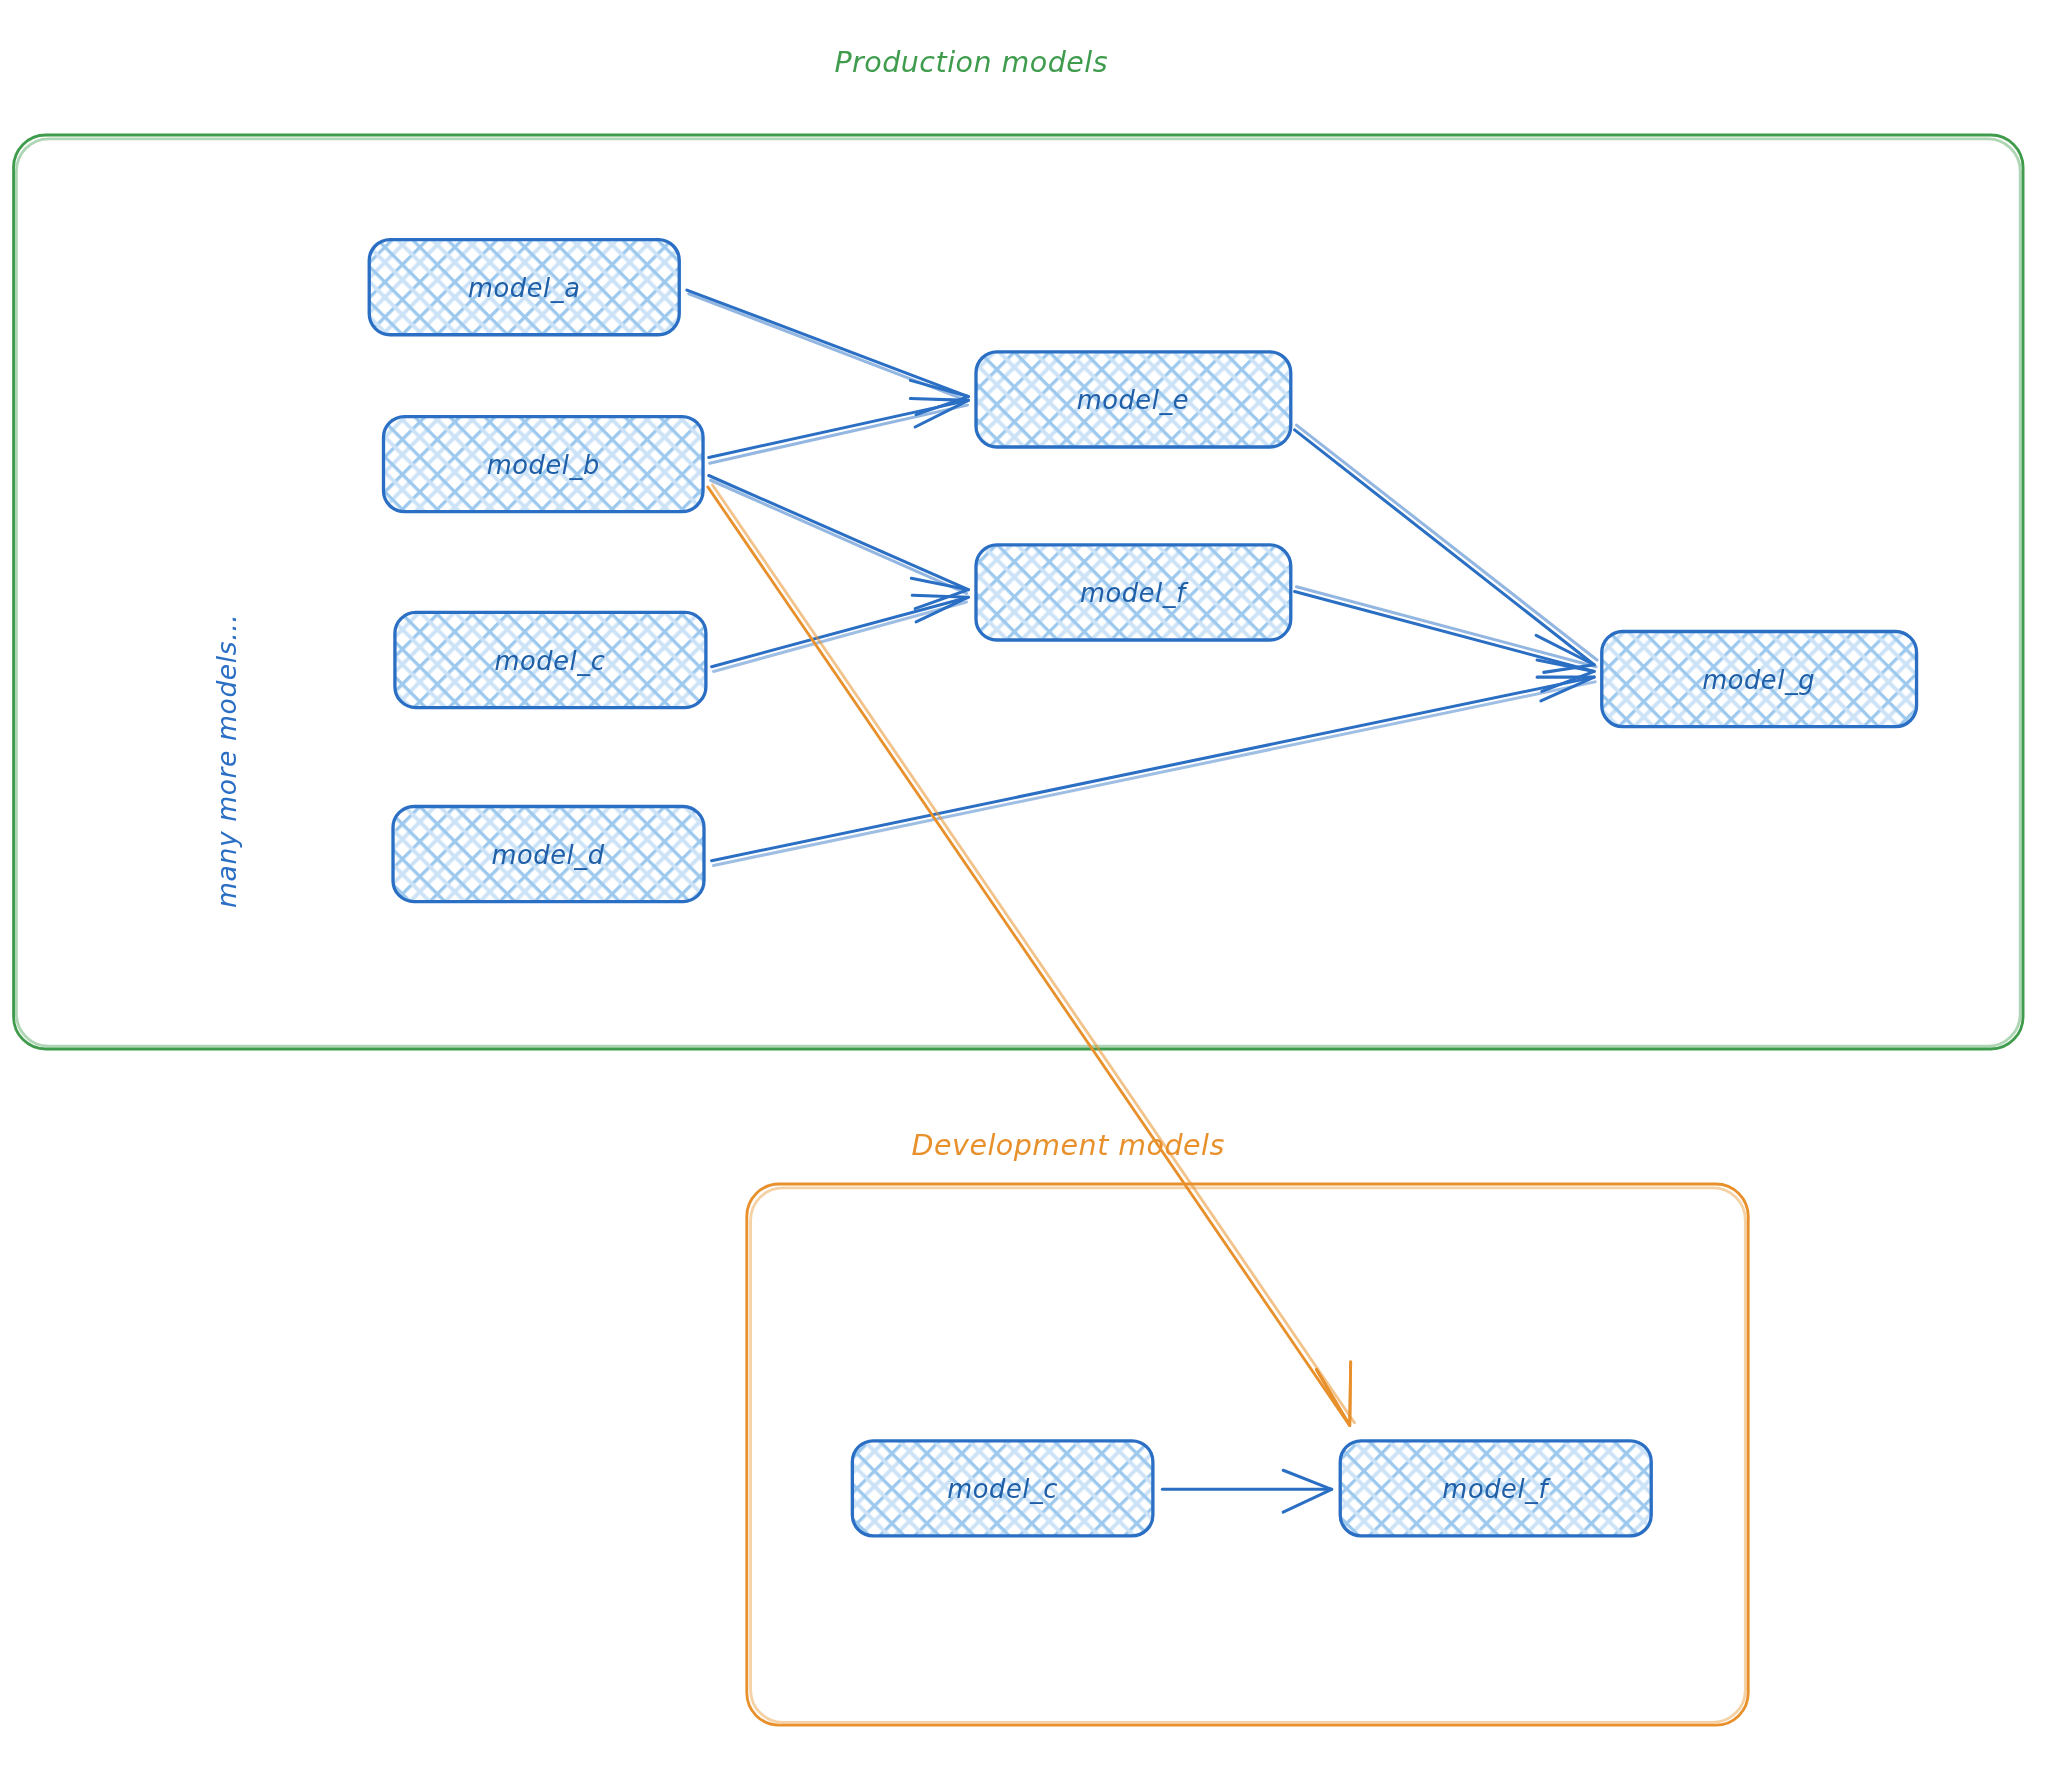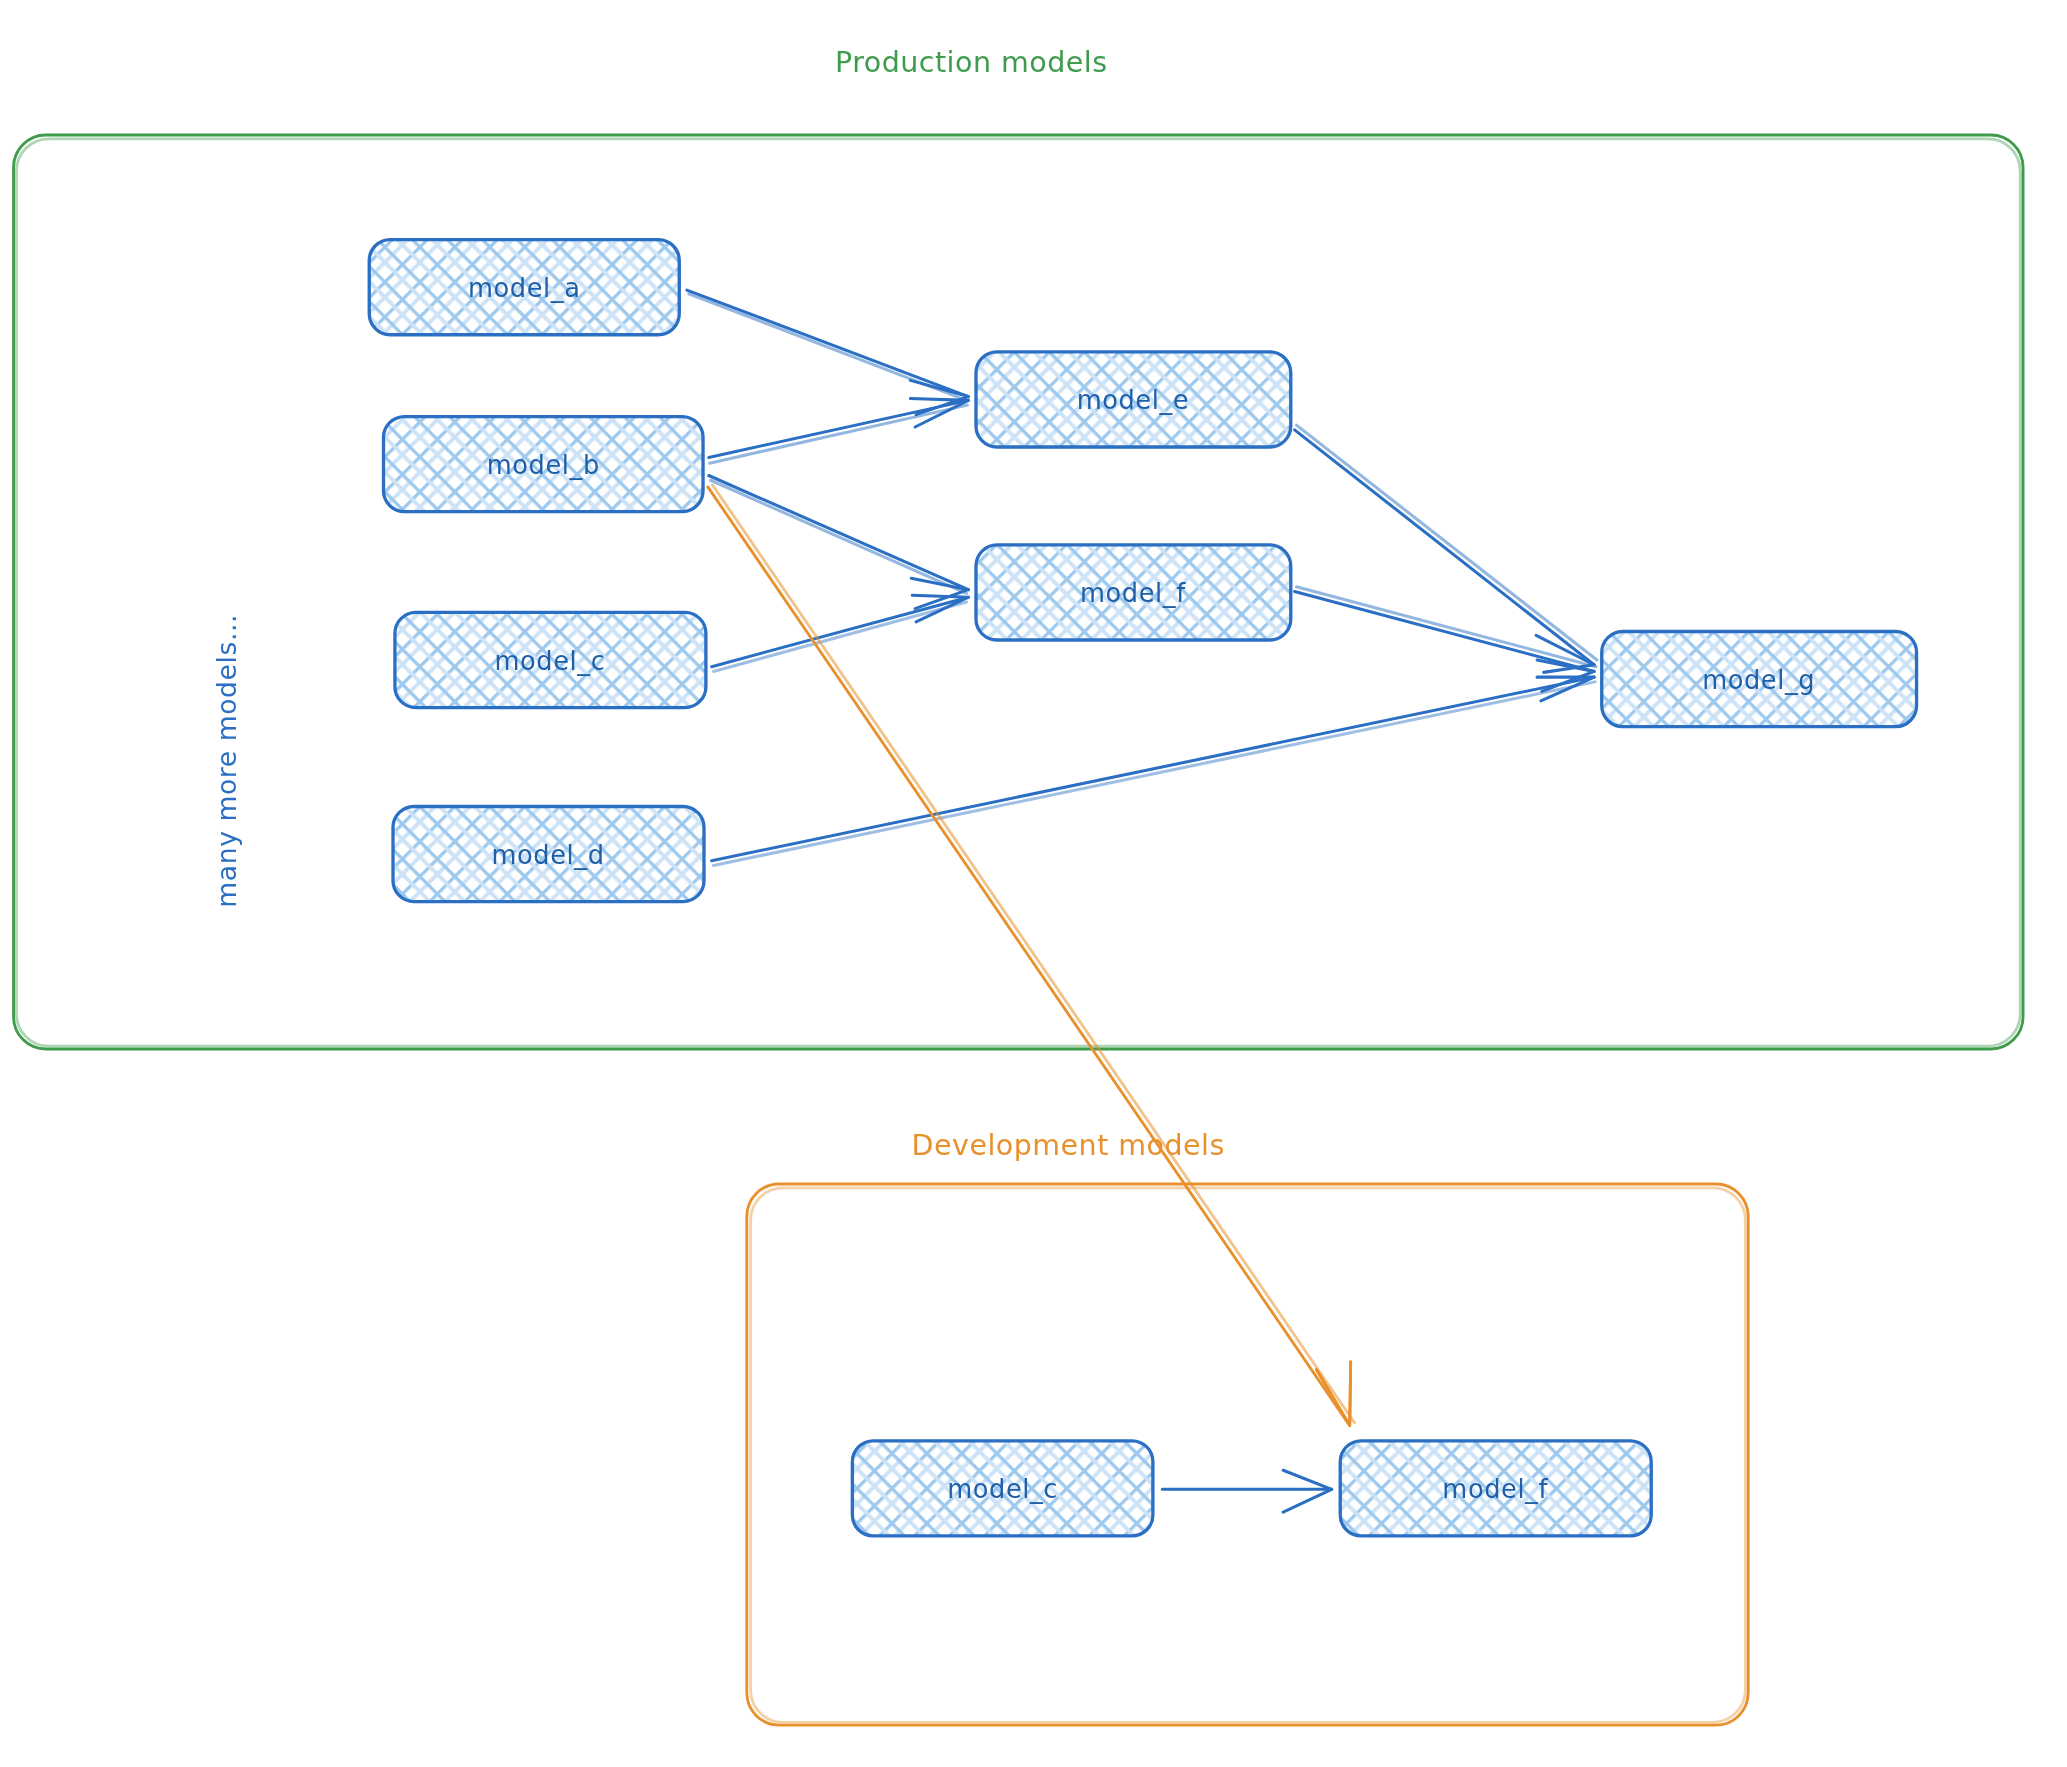--- a/index.html
+++ b/index.html
@@ -10,20 +10,21 @@
   }
   body {
     font-family: "DejaVu Sans", sans-serif;
   }
   #stage {
     position: relative;
     width: 2068px;
     height: 1767px;
     background: #ffffff;
     overflow: hidden;
+    font-style: italic;
   }
   #stage svg.layer {
     position: absolute;
     left: 0;
     top: 0;
     width: 2068px;
     height: 1767px;
     overflow: visible;
   }
   .grp-title {

